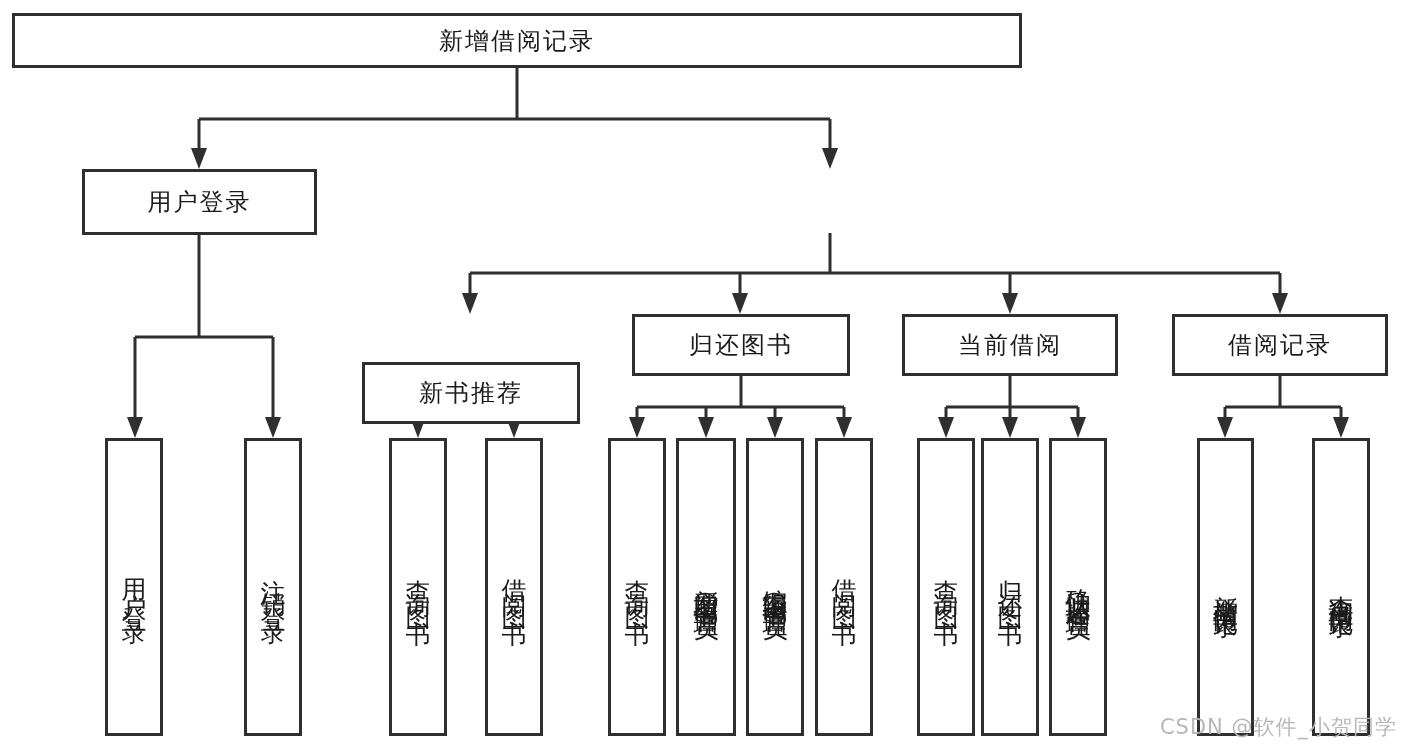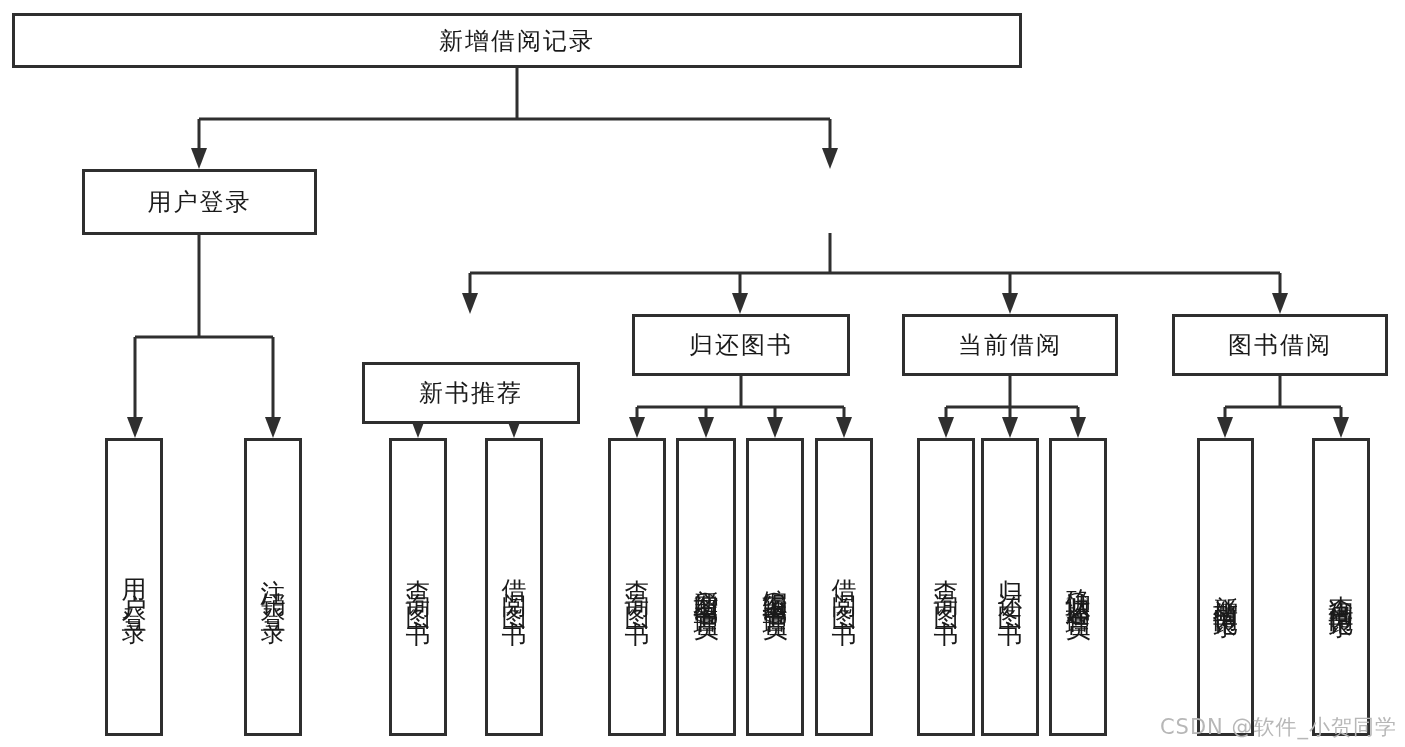--- a/index.html
+++ b/index.html
@@ -109,21 +109,21 @@
   <div class="box" style="left:362px;top:314px;width:218px;height:62px;margin-top:48px;">
     <span class="hlabel">新书推荐</span>
   </div>
   <div class="box" style="left:632px;top:314px;width:218px;height:62px;">
     <span class="hlabel">归还图书</span>
   </div>
   <div class="box" style="left:902px;top:314px;width:216px;height:62px;">
     <span class="hlabel">当前借阅</span>
   </div>
   <div class="box" style="left:1172px;top:314px;width:216px;height:62px;">
-    <span class="hlabel">图书借阅</span>
+    <span class="hlabel">借阅记录</span>
   </div>
 
   <div class="box" style="left:105px;top:438px;width:58px;height:298px;">
     <span class="vlabel sp-wide">用户登录</span>
   </div>
   <div class="box" style="left:244px;top:438px;width:58px;height:298px;">
     <span class="vlabel sp-wide">注销登录</span>
   </div>
   <div class="box" style="left:389px;top:438px;width:58px;height:298px;">
     <span class="vlabel sp-wide">查询图书</span>

